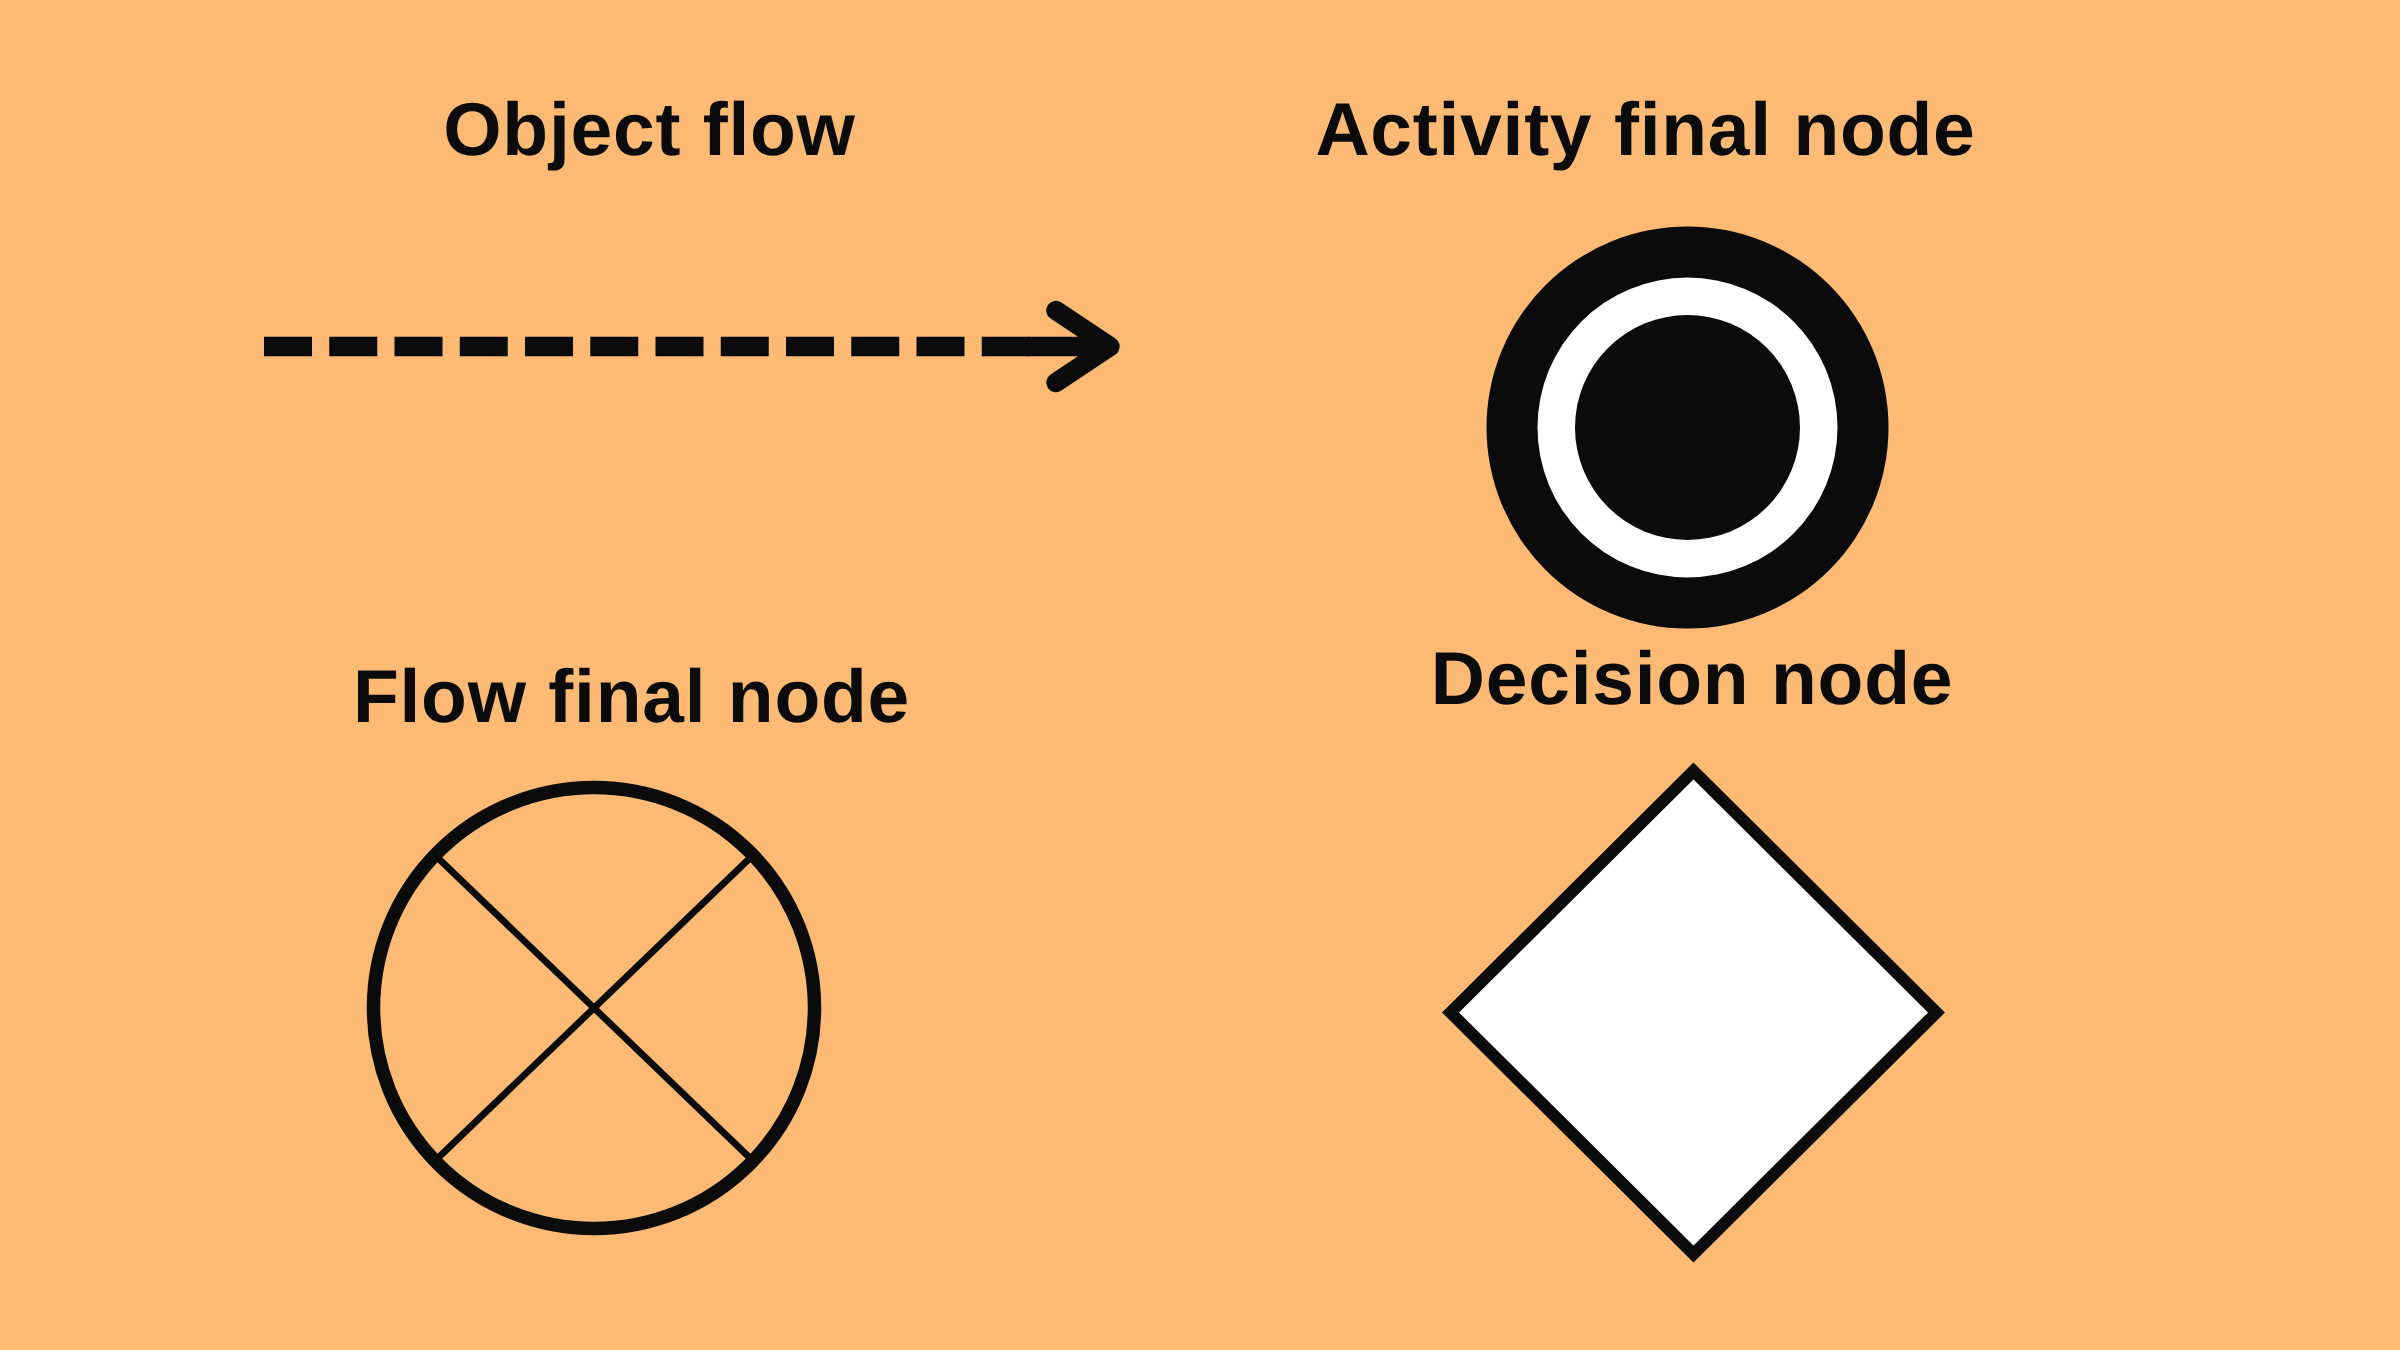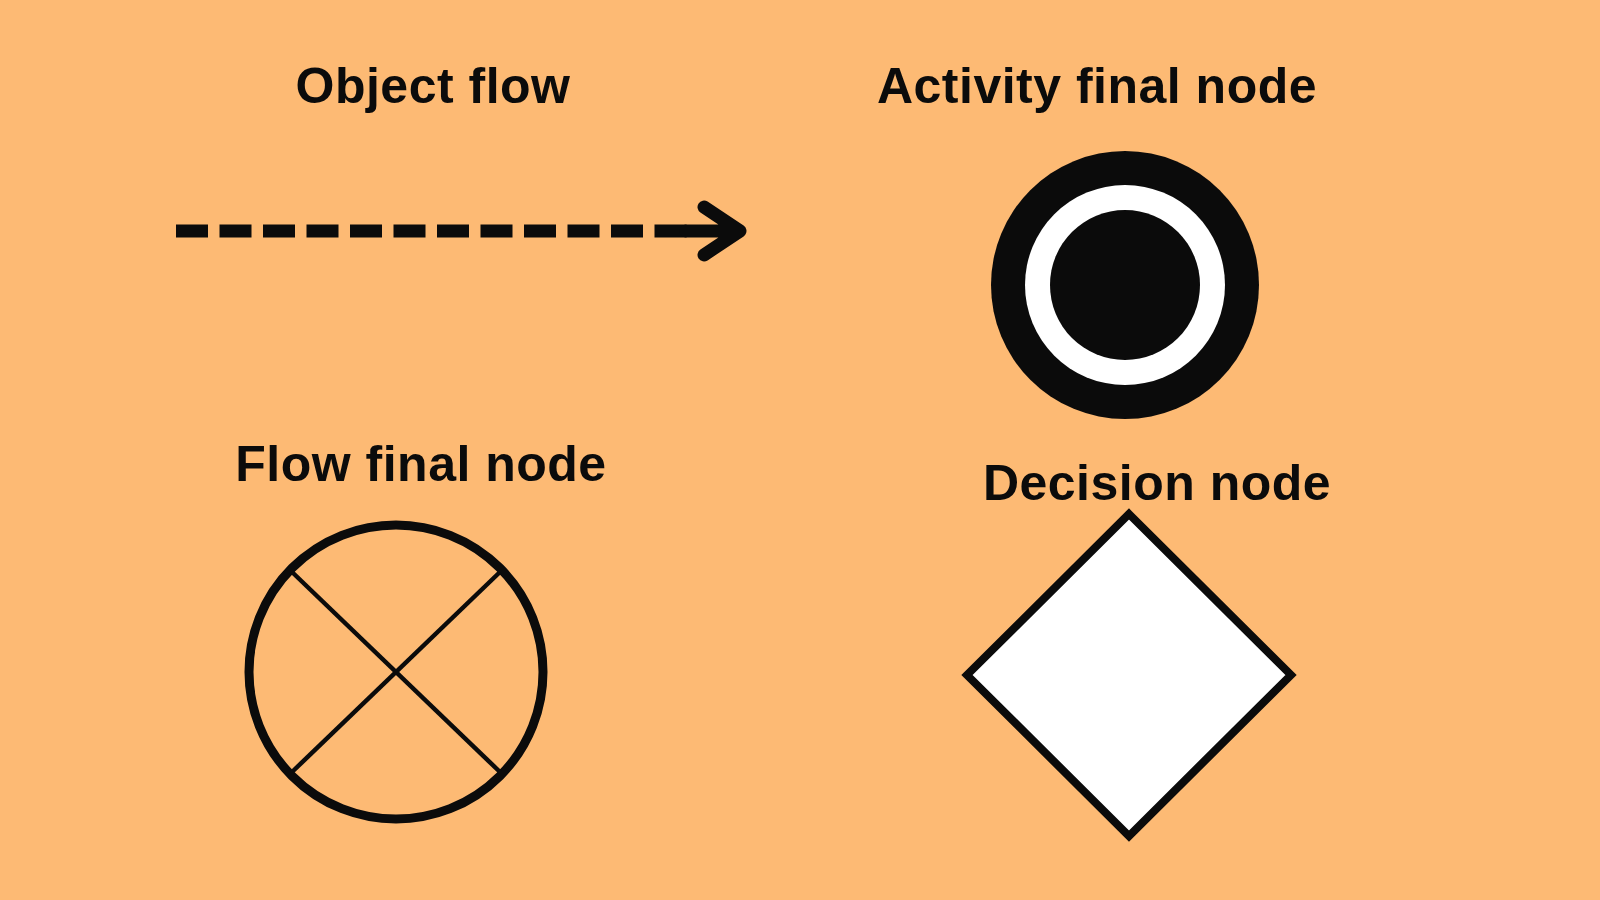--- a/index.html
+++ b/index.html
@@ -32,21 +32,21 @@
 <body>
 
 <div class="canvas">
 
   <div class="label" style="left:433px;  top:58px;">Object flow</div>
 
   <div class="label" style="left:1064px; top:58px;margin-left:33px;">Activity final node</div>
 
   <div class="label" style="left:421px;  top:436px;">Flow final node</div>
 
-  <div class="label" style="left:1128px; top:455px;margin-left:29px;">Decision node</div>
+  <div class="label" style="left:1128px; top:424px;">Decision node</div>
 
   <svg class="shapes" viewBox="0 0 1600 900" xmlns="http://www.w3.org/2000/svg">
 
     <g stroke="#0b0b0b" fill="none">
       <line x1="176" y1="231" x2="692" y2="231" stroke-width="13" stroke-dasharray="32 11.5"></line>
       <path d="M 686 231 H 734 M 704 207 L 740 231 L 704 255" stroke-width="13" stroke-linecap="round" stroke-linejoin="round"></path>
     </g>
 
     <g>
       <circle cx="1125" cy="285" r="134" fill="#0b0b0b"></circle>

